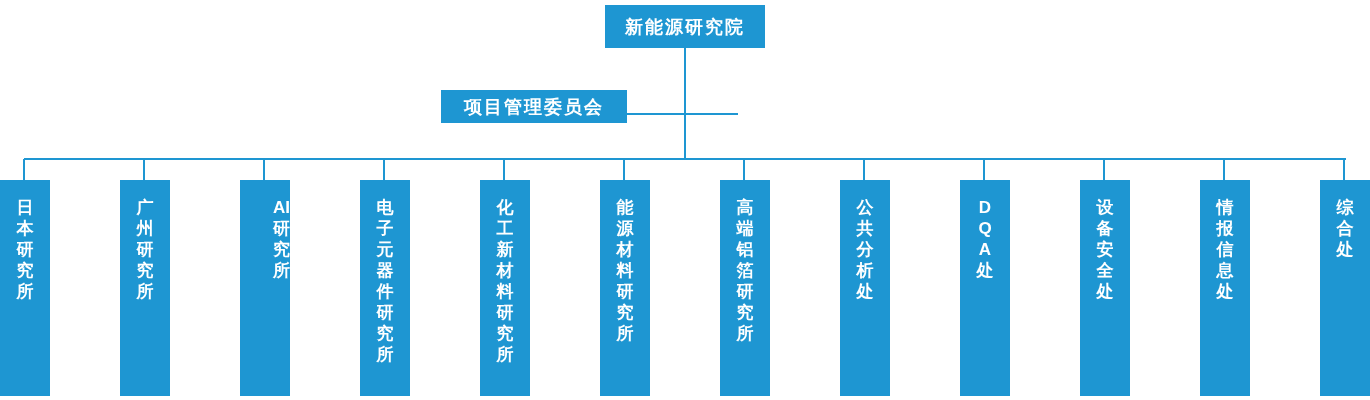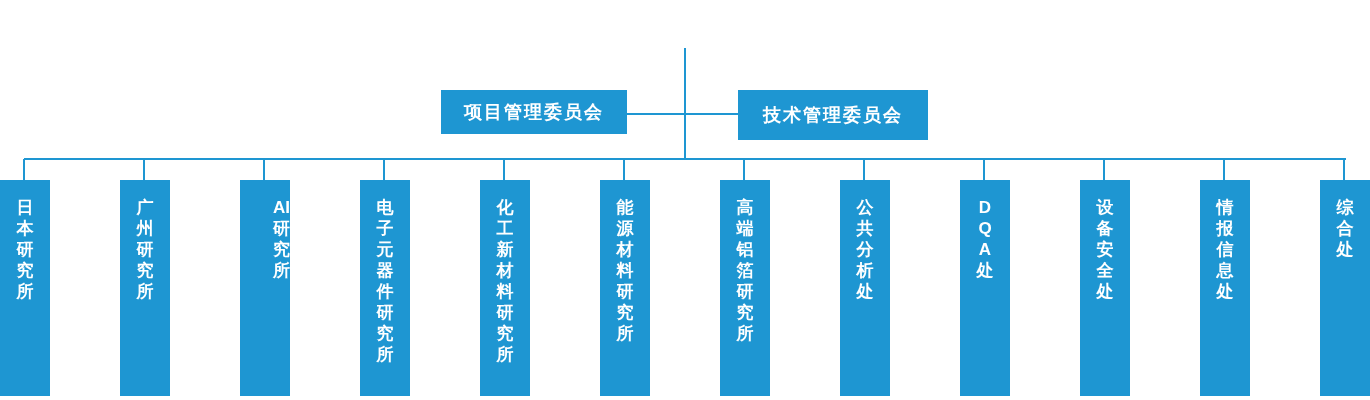--- a/index.html
+++ b/index.html
@@ -25,21 +25,21 @@
     background: var(--node-fill);
     color: var(--node-text);
     display: flex;
     align-items: center;
     justify-content: center;
     font-weight: bold;
     letter-spacing: 2px;
     white-space: nowrap;
   }
   .root-box       { left: 605px; top: 5px;  width: 160px; height: 43px; font-size: 18px; }
-  .committee-left { left: 441px; top: 90px; width: 186px; height: 44px; font-size: 18px; }
+  .committee-left { left: 441px; top: 90px; width: 186px; height: 33px; font-size: 18px; }
   .committee-right{ left: 738px; top: 90px; width: 190px; height: 50px; font-size: 18px; }
 
   .line { position: absolute; background: var(--connector); }
   .root-drop      { left: 684px; top: 48px;  width: 2px;    height: 110px; }
   .committee-stub { left: 627px; top: 113px; width: 111px;  height: 2px; }
   .distribution   { left: 24px;  top: 158px; width: 1322px; height: 2px; }
 
   .dept {
     position: absolute;
     top: 180px;
@@ -62,31 +62,31 @@
     height: 21px;
     background: var(--connector);
   }
   .dept-line { width: 100%; }
 </style>
 </head>
 <body>
 
 <div class="canvas">
 
+  <div class="node root-box">
+    <span>新能源研究院</span>
+  </div>
 
   <div class="line root-drop"></div>
   <div class="line committee-stub"></div>
 
   <div class="node committee-left">
     <span>项目管理委员会</span>
   </div>
 
-  <div class="node committee-right">
-    <span>技术管理委员会</span>
-  </div>
 
   <div class="line distribution"></div>
 
   <div id="departments">
       <div class="dept" style="left: 0px;">
         <div class="dept-line">日</div>
         <div class="dept-line">本</div>
         <div class="dept-line">研</div>
         <div class="dept-line">究</div>
         <div class="dept-line">所</div>

